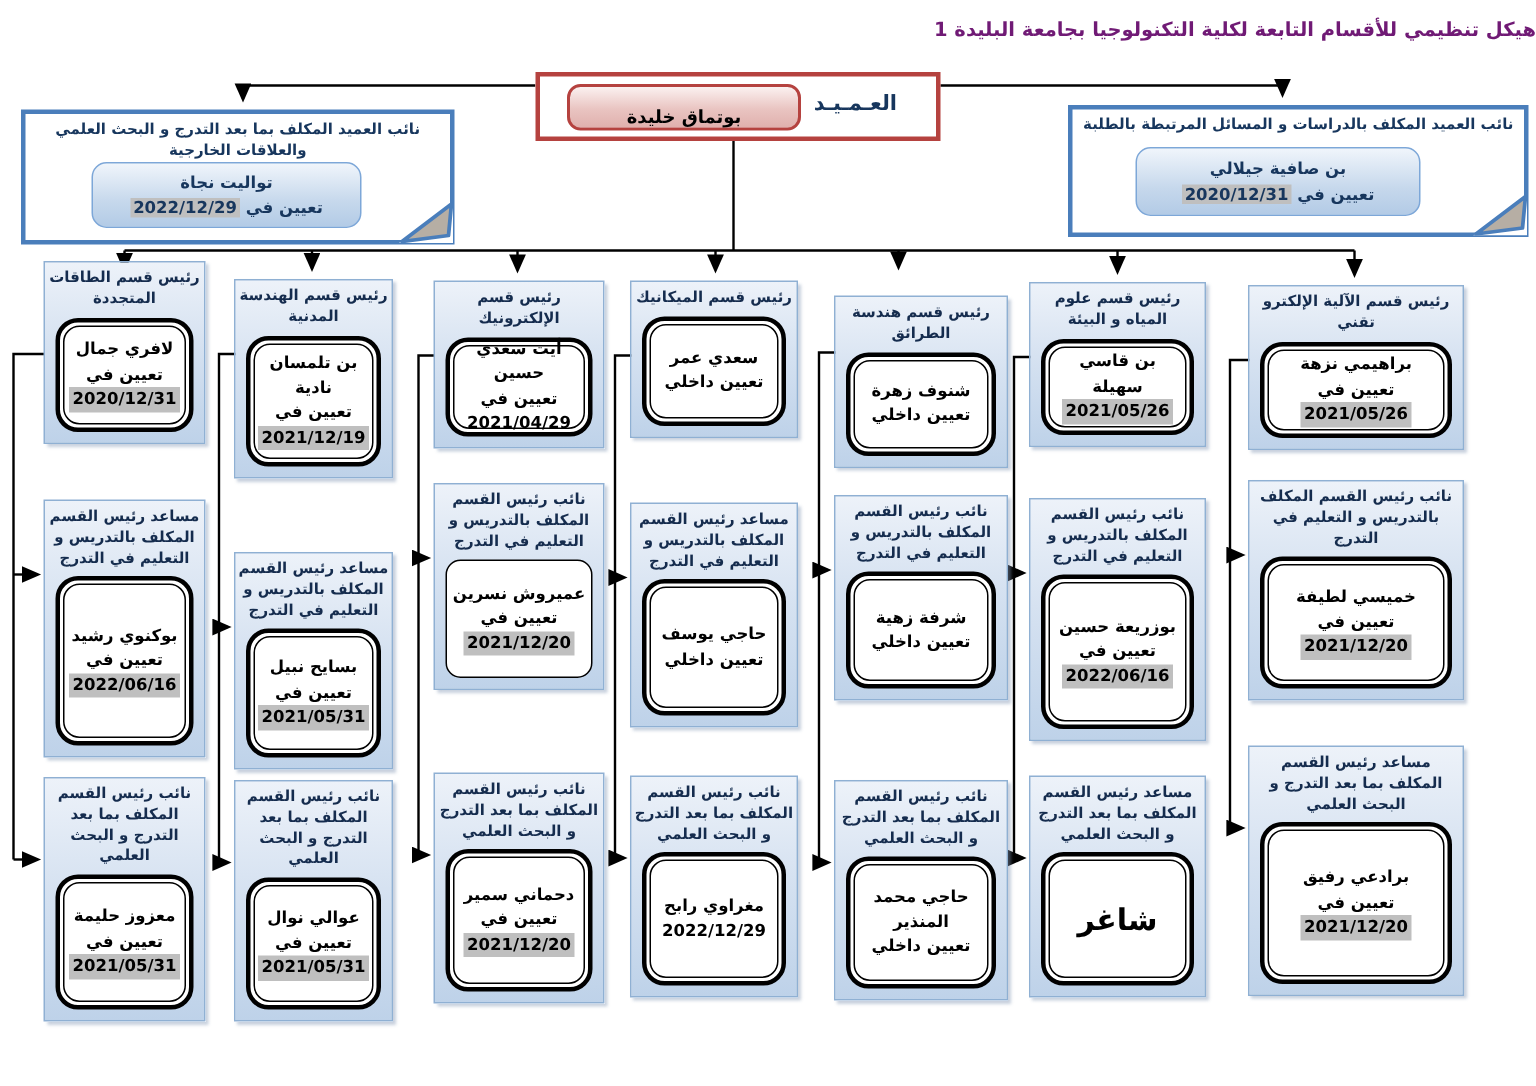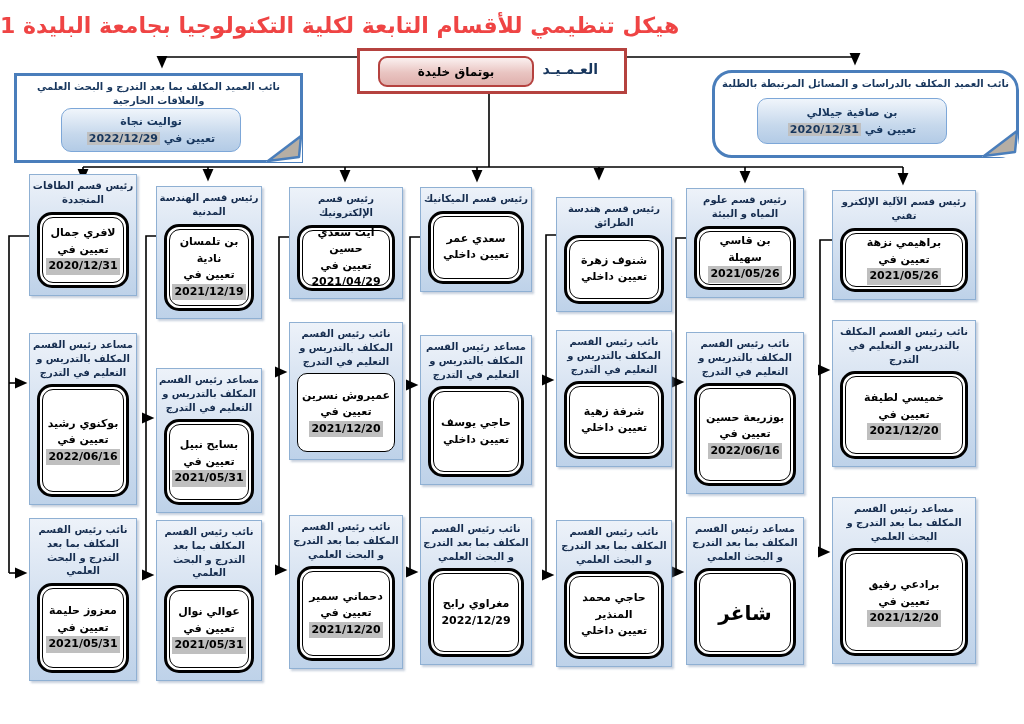--- a/index.html
+++ b/index.html
@@ -1,35 +1,35 @@
 <!DOCTYPE html>
 <html lang="ar" dir="rtl"><head>
 <meta charset="utf-8">
 <style>
   html,body{margin:0;padding:0;background:#fff;}
   .stage{position:relative;width:1024px;height:724px;background:#ffffff;overflow:hidden;
          font-family:"DejaVu Sans","Liberation Sans",sans-serif;}
   svg.wires{position:absolute;left:0;top:0;z-index:1;}
 
-  .title{position:absolute;left:0;right:0;top:13px;text-align:left;
-         font-size:22px;font-weight:bold;color:#ef4444;z-index:2;}
+  .title{position:absolute;left:0;right:0;top:13px;text-align:right;
+         font-size:13px;font-weight:bold;color:#701a75;z-index:2;}
 
   
   .dean-box{position:absolute;left:357px;top:48px;width:264px;height:40px;
             border:3px solid #b5423f;background:#fff;z-index:3;}
   .dean-label{position:absolute;right:26px;top:10px;font-size:14px;font-weight:bold;color:#17365d;}
   .dean-pill{position:absolute;left:18px;top:5px;width:152px;height:27px;border:2px solid #b5423f;
              border-radius:9px;background:linear-gradient(180deg,#fbf1f0 0%,#e9c4c1 55%,#e0b0ad 100%);
-             display:flex;align-items:center;justify-content:center;
+             display:flex;align-items:flex-end;justify-content:center;
              font-size:12px;font-weight:bold;color:#000;}
 
   
   .vice{position:absolute;border:3px solid #4a7ebb;background:#fff;z-index:3;}
   .vice-left{left:14px;top:73px;width:283px;height:84px;}
-  .vice-right{left:712px;top:70px;width:301px;height:82px;border-radius:20px;}
+  .vice-right{left:712px;top:70px;width:301px;height:82px;}
   .vice-role{margin-top:4px;padding:0 6px;text-align:center;font-size:10px;font-weight:bold;
              color:#17365d;line-height:1.4;}
   .vice-pill{position:absolute;border:1.5px solid #7da7d8;border-radius:10px;
              background:linear-gradient(180deg,#f0f5fb 0%,#c6d8ec 60%,#b3cbe6 100%);
              text-align:center;font-size:11px;font-weight:bold;color:#17365d;line-height:1.55;
              display:flex;flex-direction:column;justify-content:center;}
   .vice-left .vice-pill{left:44px;top:32px;width:178px;height:42px;}
   .vice-right .vice-pill{left:42px;top:25px;width:188px;height:44px;}
   .fold{position:absolute;right:-2px;bottom:-2px;}
 

